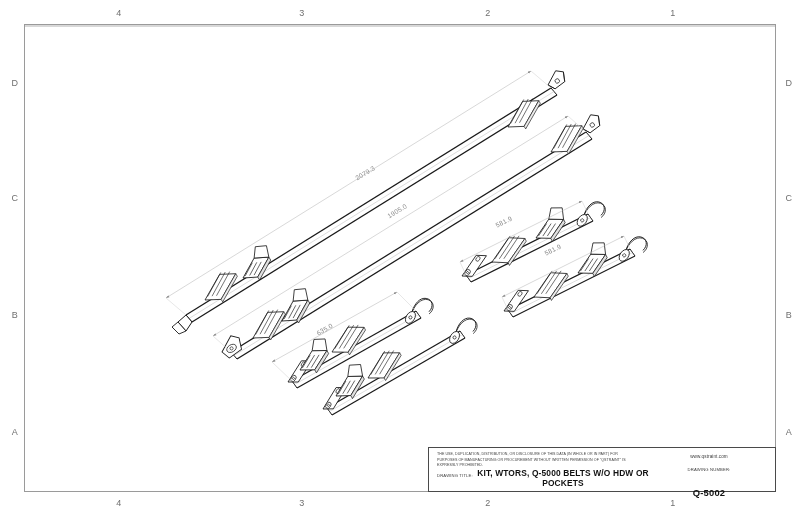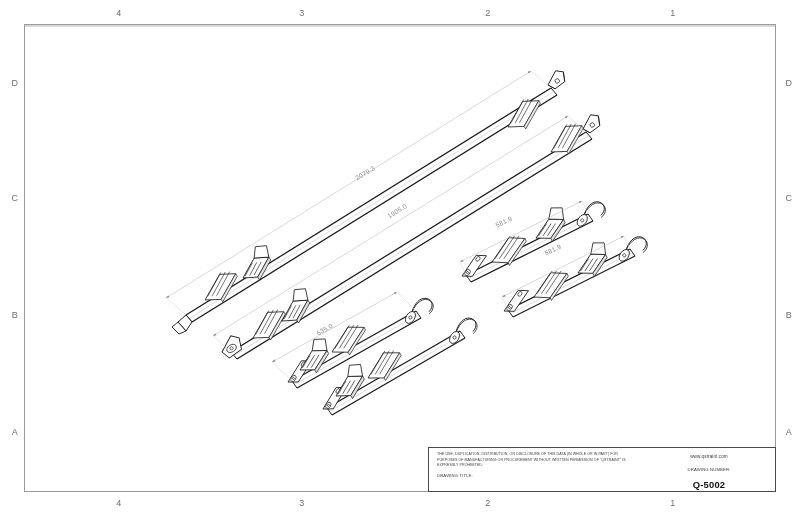--- a/index.html
+++ b/index.html
@@ -48,21 +48,21 @@
   .dt-value{
     position:absolute;left:34px;top:20px;width:200px;
     font-size:8.4px;font-weight:bold;color:#111;text-align:center;
     line-height:1.22;letter-spacing:.15px;
   }
   .tb-right{
     position:absolute;left:218px;top:6px;width:124px;text-align:center;
   }
   .web{font-size:4.6px;color:#3d3d3d;letter-spacing:.1px;}
   .dn-label{font-size:4.2px;color:#3d3d3d;margin-top:8px;text-transform:uppercase;letter-spacing:.15px;}
-  .dn-value{font-size:9.4px;font-weight:bold;color:#111;margin-top:7px;letter-spacing:.2px;}
+  .dn-value{font-size:9.4px;font-weight:bold;color:#111;margin-top:15px;letter-spacing:.2px;}
 
   
   .dimtext{
     position:absolute;font-size:6.6px;color:#8c8c8c;letter-spacing:.2px;
     white-space:nowrap;transform-origin:left center;
   }
   svg.art{position:absolute;left:0;top:0;width:800px;height:517px;overflow:visible;}
 </style>
 </head>
 <body>
@@ -299,20 +299,21 @@
   <div class="dimtext" style="left:317px;top:330px;transform:rotate(-29.3deg);">635.0</div>
   <div class="dimtext" style="left:496px;top:222px;transform:rotate(-26.6deg);">581.9</div>
   <div class="dimtext" style="left:545px;top:250px;transform:rotate(-26.6deg);">581.9</div>
 
   <div class="tb-div"></div>
   <div class="titleblock">
     <div class="tb-left">
       <p class="disclaimer">THE USE, DUPLICATION, DISTRIBUTION, OR DISCLOSURE OF THIS DATA (IN WHOLE OR IN PART) FOR PURPOSES OF MANUFACTURING OR PROCUREMENT WITHOUT WRITTEN PERMISSION OF "QSTRAINT" IS EXPRESSLY PROHIBITED.</p>
       <div class="dt-label">DRAWING TITLE:</div>
     </div>
+    <div class="dt-value">KIT, WTORS, Q-5000 BELTS W/O HDW OR POCKETS</div>
     <div class="tb-right">
       <div class="web">www.qstraint.com</div>
       <div class="dn-label">DRAWING NUMBER:</div>
       <div class="dn-value">Q-5002</div>
     </div>
   </div>
 
 </div>
 
 </body></html>

